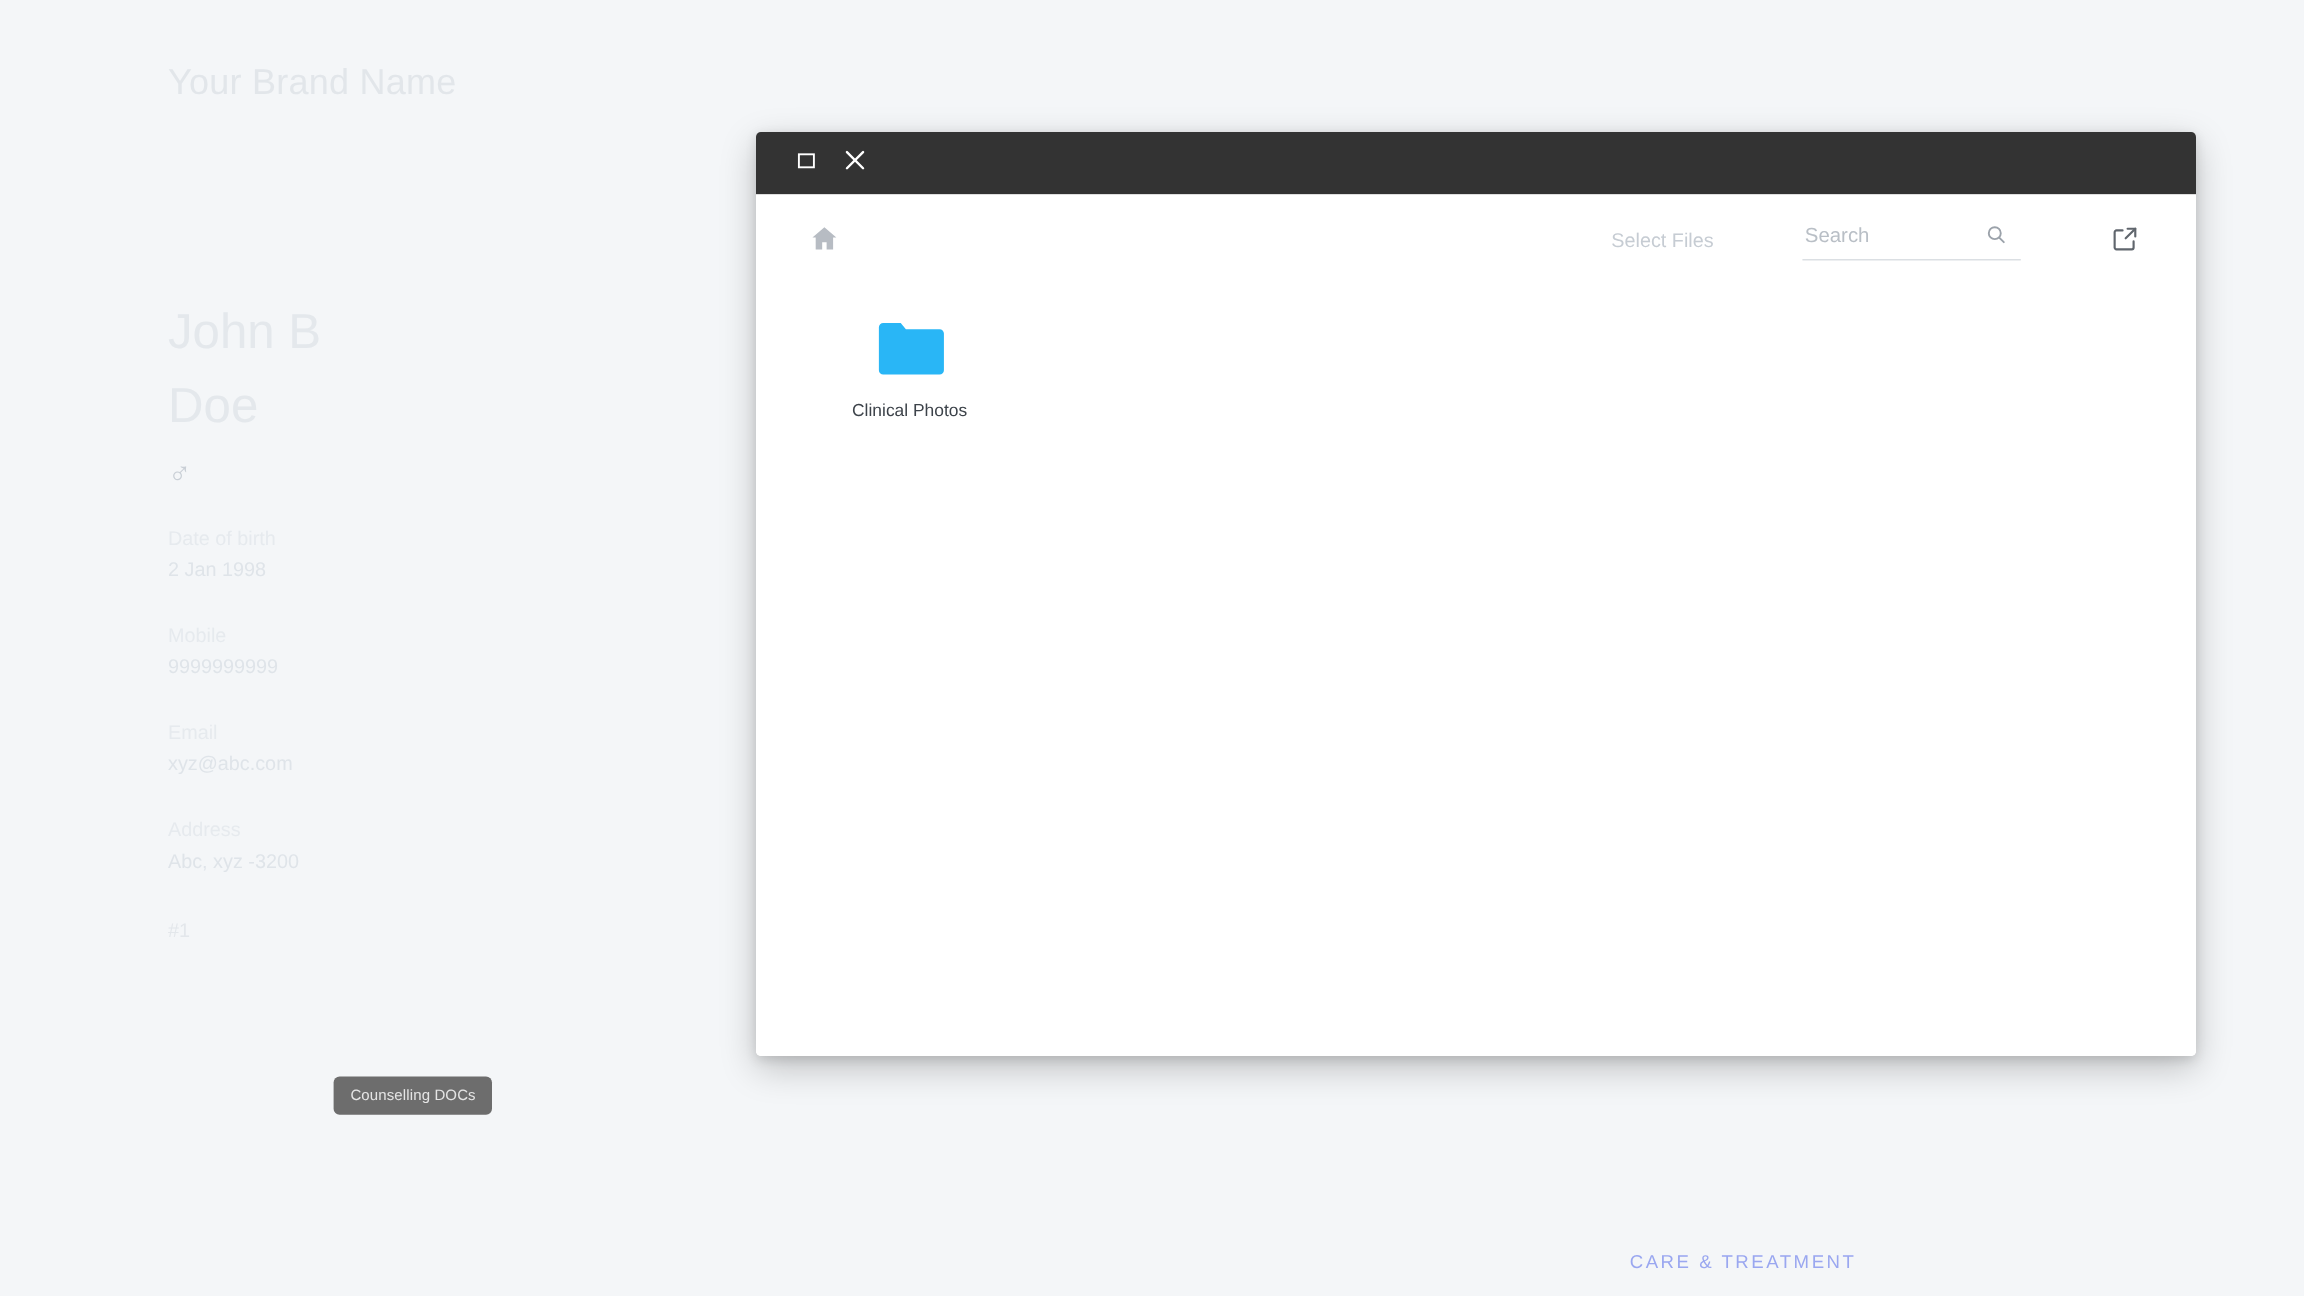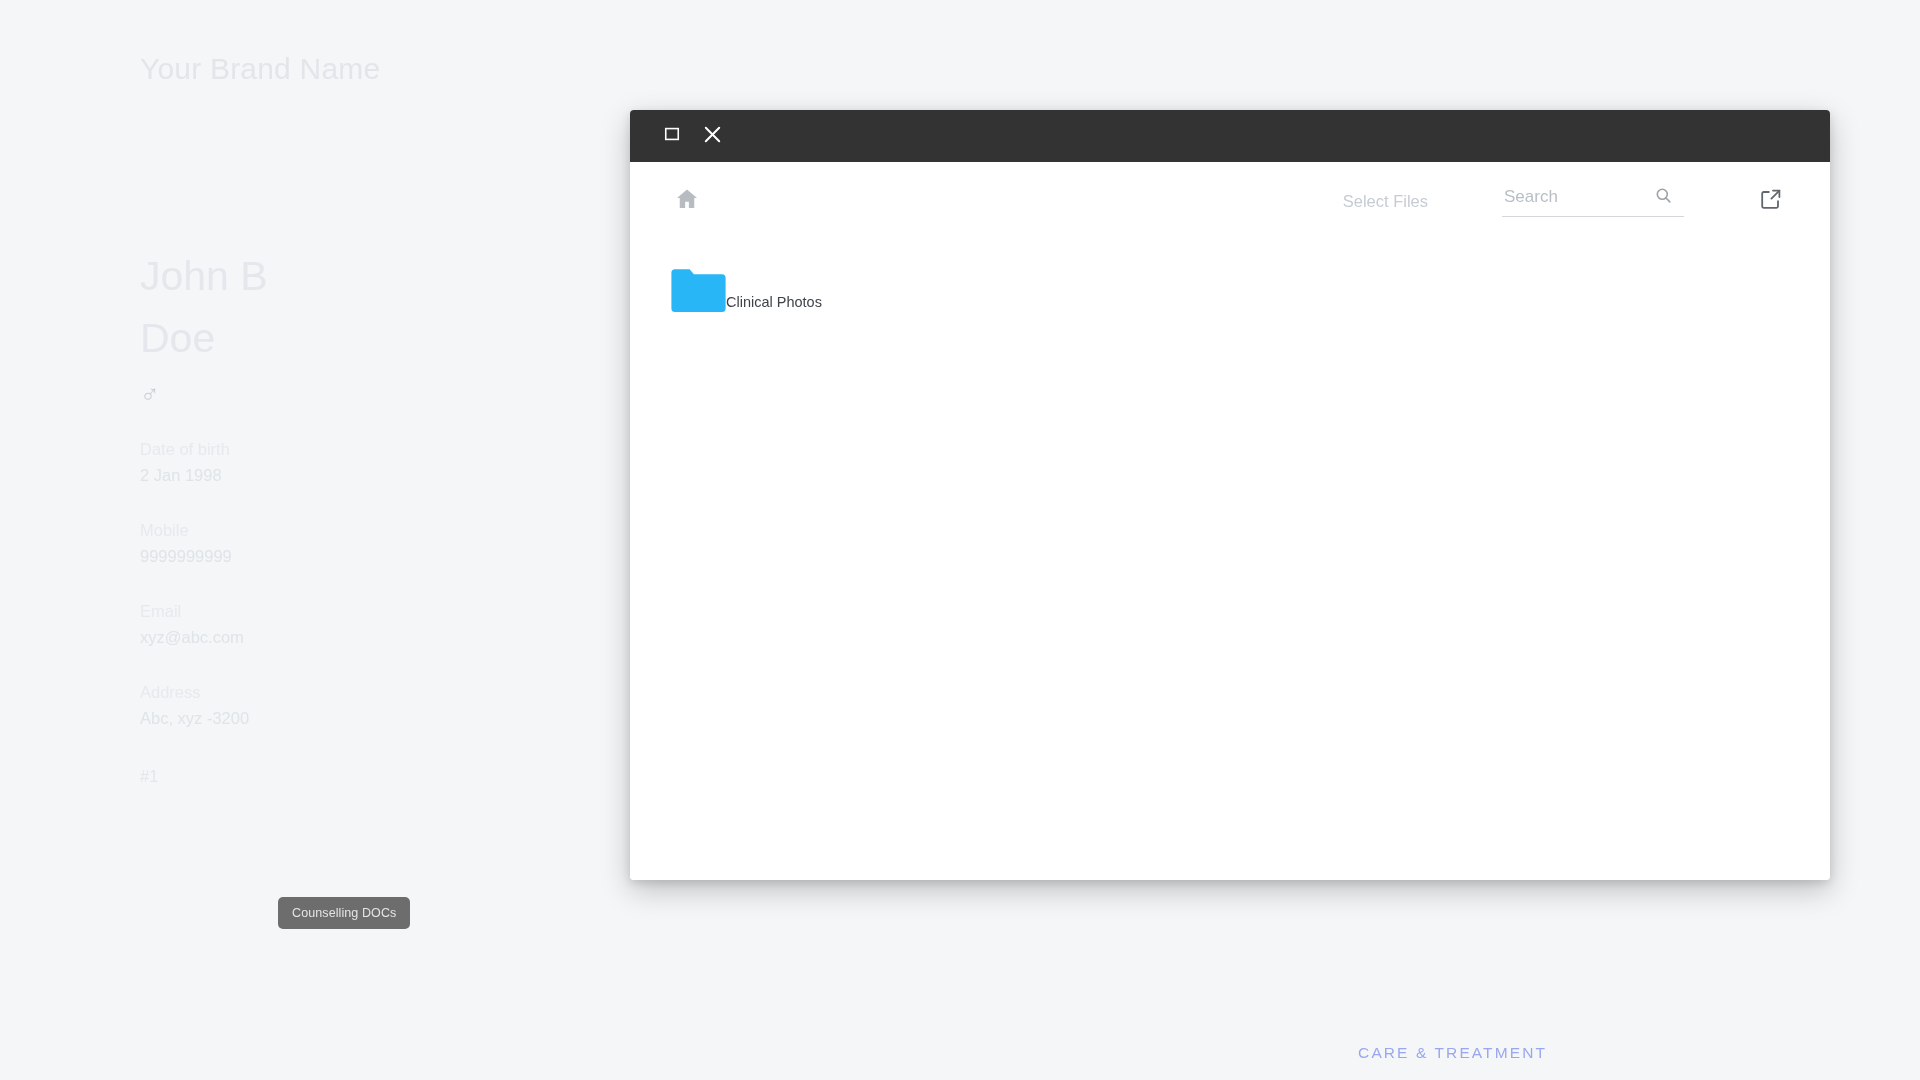--- a/index.html
+++ b/index.html
@@ -191,21 +191,21 @@
   }
 
   #files-grid {
     display: flex;
     padding: 22px 0 0 38px;
     gap: 0px;
   }
   .file-item {
     width: 180px;
     display: flex;
-    flex-direction: row;
+    flex-direction: column;
     align-items: center;
     cursor: pointer;
     padding-top: 6px;
   }
   .file-icon { width: 58px; height: 46px; }
   .file-label {
     margin-top: 21px;
     font-size: 14.5px;
     color: #3d434a;
     text-align: center;

